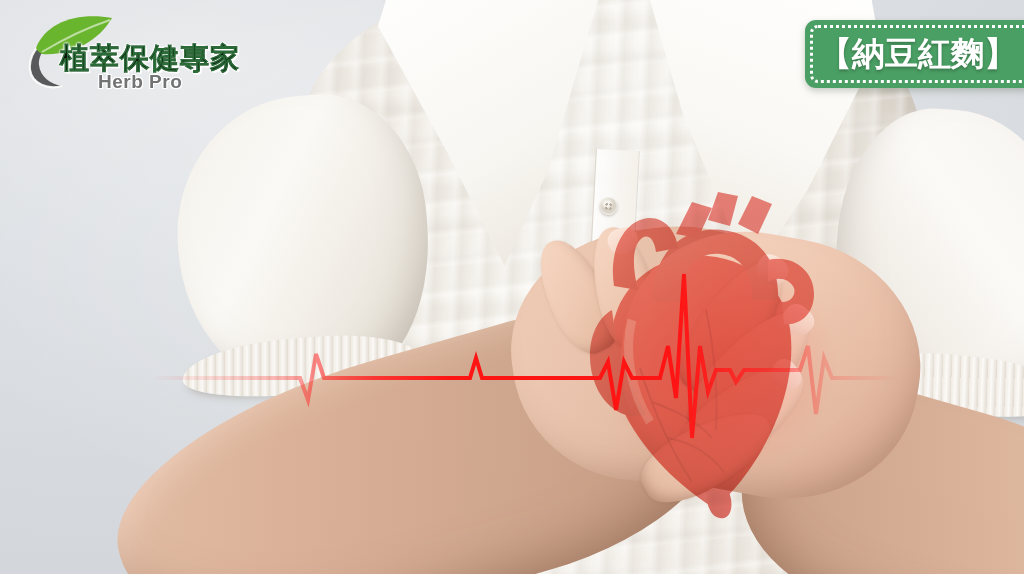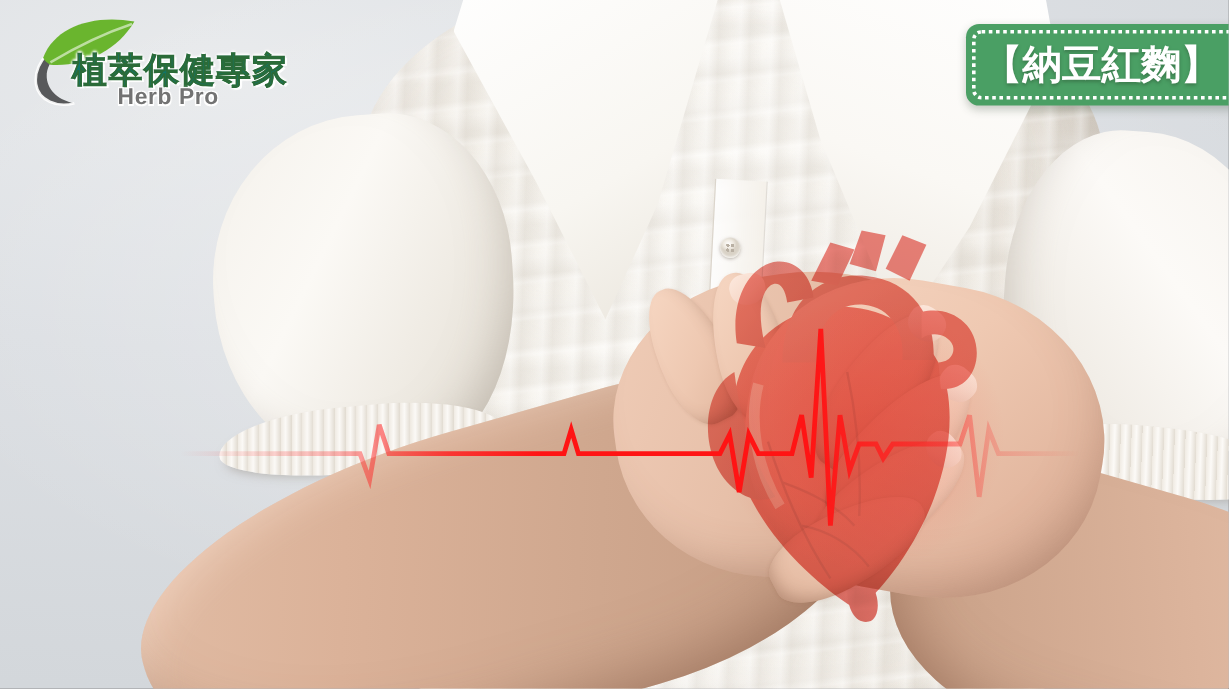--- a/index.html
+++ b/index.html
@@ -192,21 +192,21 @@
               pointer-events:none;}
 
   
   .ecg{position:absolute;left:0;top:250px;width:1024px;height:260px;pointer-events:none;}
 
   
   .logo{position:absolute;left:14px;top:8px;width:200px;height:86px;}
   .logo-cn{
     position:absolute;left:46px;top:31px;
     font-size:29px;font-weight:bold;letter-spacing:1px;
-    color:#0f766e;
+    color:#000000;
     -webkit-text-stroke:0.6px #2b6b38;
     text-shadow:
       0 0 3px #fff, 1px 0 2px #fff, -1px 0 2px #fff,
       0 1px 2px #fff, 0 -1px 2px #fff,
       2px 2px 0 rgba(255,255,255,.95);
     white-space:nowrap;
     font-family:"DejaVu Sans","Liberation Sans",sans-serif;
   }
   .logo-en{
     position:absolute;left:84px;top:63px;

